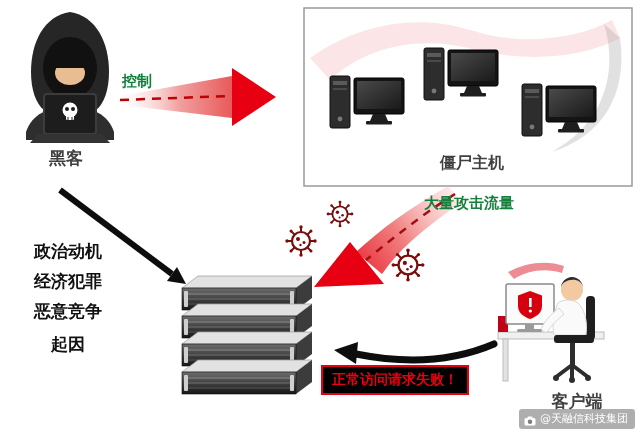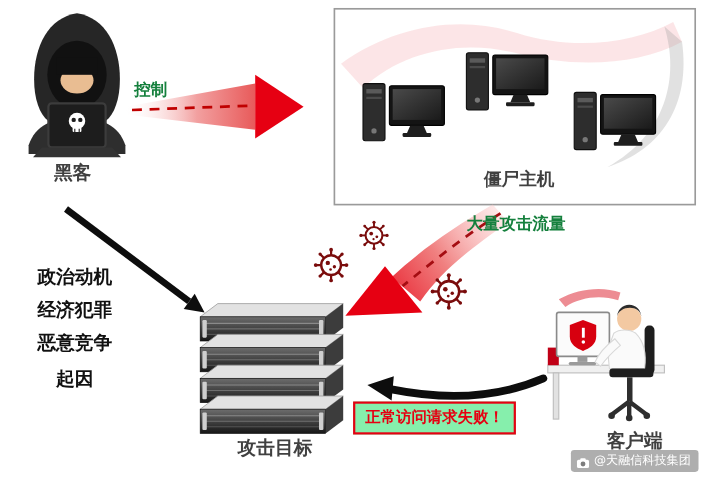--- a/index.html
+++ b/index.html
@@ -9,21 +9,21 @@
   }
   .scene{position:absolute;left:0;top:0;}
   .label{position:absolute;font-weight:bold;color:#404040;line-height:1.2;}
   .label.center{text-align:center;}
   .red{color:#15803d;}
   .motives{position:absolute;left:18px;top:240px;width:100px;text-align:center;
     font-weight:bold;font-size:17px;color:#111;}
   .motives div{margin-bottom:7px;}
   .cause{margin-top:10px;font-size:17px;}
   .failed-box{
-    position:absolute;left:321px;top:365px;background:#86efac;
+    position:absolute;left:321px;top:365px;background:#000000;
     border:2px solid #e60012;color:#e60012;font-weight:bold;font-size:14px;
     padding:4px 9px;white-space:nowrap;
   }
   .watermark{
     position:absolute;right:5px;top:409px;background:rgba(125,125,125,0.62);
     color:#fff;font-size:11px;padding:2px 7px 3px 5px;border-radius:3px;
     display:flex;align-items:flex-end;gap:4px;font-weight:normal;
   }
 </style>
 </head>
@@ -197,21 +197,20 @@
 
   <div class="label red" style="left:424px;top:194px;font-size:15px;">大量攻击流量</div>
 
   <div class="motives">
     <div>政治动机</div>
     <div>经济犯罪</div>
     <div>恶意竞争</div>
     <div class="cause">起因</div>
   </div>
 
-  <div class="label center" style="left:194px;top:398px;width:112px;font-size:17px;">攻击目标</div>
 
   <div class="failed-box">正常访问请求失败！</div>
 
   <div class="label center" style="left:534px;top:391px;width:86px;font-size:17px;">客户端</div>
 
   <div class="watermark">
     <svg width="12" height="10" viewBox="0 0 12 10">
       <rect x="0.5" y="2" width="11" height="7.5" rx="1.5" fill="#fff"></rect>
       <rect x="3.5" y="0.5" width="5" height="2.5" rx="1" fill="#fff"></rect>
       <circle cx="6" cy="5.8" r="2.2" fill="#7d7d7d"></circle>

